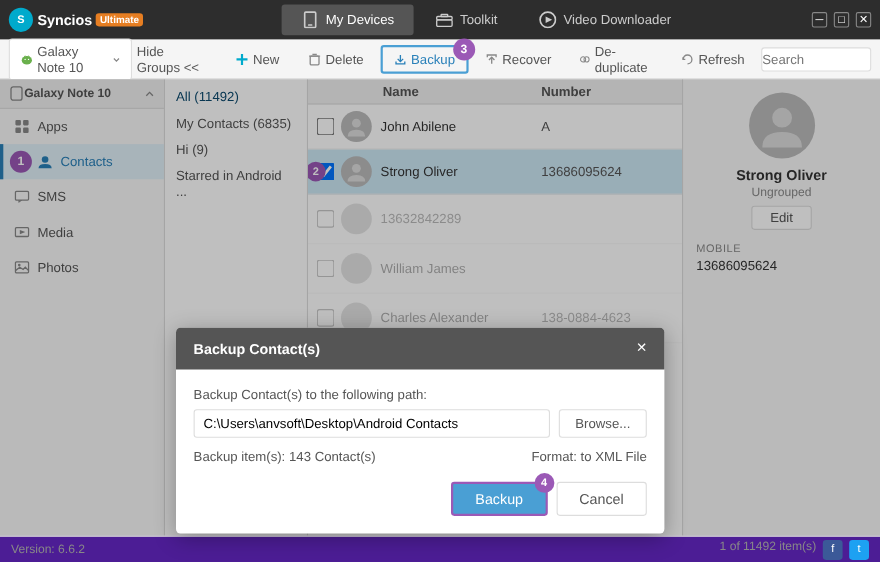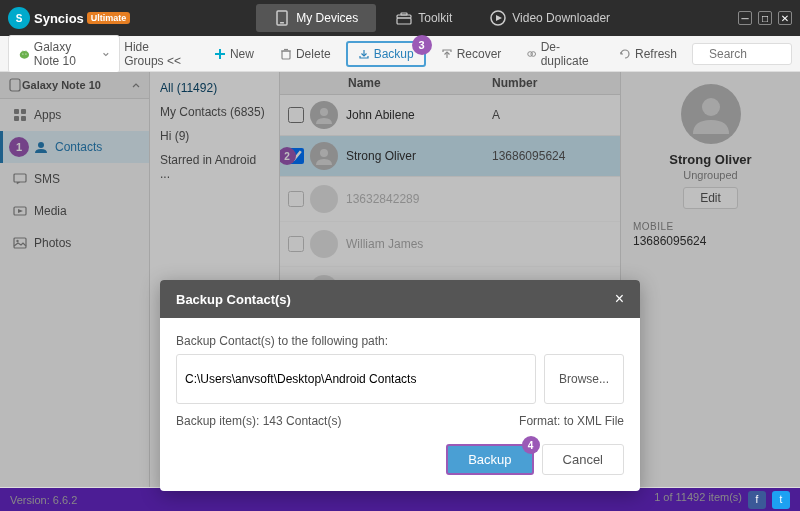--- a/index.html
+++ b/index.html
@@ -21,21 +21,21 @@
     .win-btn.min { background: none; border: 1px solid #888; }
     .win-btn.max { background: none; border: 1px solid #888; }
     .win-btn.close { background: none; border: 1px solid #888; }
 
     
     .toolbar { display: flex; align-items: center; background: #f5f5f5; border-bottom: 1px solid #ddd; height: 36px; padding: 0 8px; gap: 4px; }
     .device-btn { display: flex; align-items: center; gap: 4px; padding: 4px 10px; background: white; border: 1px solid #ddd; border-radius: 3px; color: #555; font-size: 12px; cursor: pointer; }
     .hide-groups { color: #555; font-size: 12px; cursor: pointer; margin-right: 8px; }
     .toolbar-btn { display: flex; align-items: center; gap: 4px; padding: 4px 10px; color: #555; font-size: 12px; cursor: pointer; border: 1px solid transparent; border-radius: 3px; }
     .toolbar-btn.active { border: 2px solid #4a9fd4; color: #2980b9; }
-    .search-box { margin-left: auto; border: 1px solid #ddd; border-radius: 3px; padding: 3px 16px; font-size: 12px; width: 100px; }
+    .search-box { margin-left: auto; border: 1px solid #ddd; border-radius: 3px; padding: 3px 0; font-size: 12px; width: 100px; }
 
     
     .sidebar { width: 150px; background: #f9f9f9; border-right: 1px solid #ddd; display: flex; flex-direction: column; }
     .device-header { display: flex; align-items: center; padding: 6px 8px; background: #f0f0f0; border-bottom: 1px solid #ddd; font-size: 11px; font-weight: bold; color: #555; }
     .sidebar-items { flex: 1; }
     .sidebar-item { display: flex; align-items: center; gap: 6px; padding: 8px 12px; color: #555; font-size: 12px; cursor: pointer; }
     .sidebar-item.active { background: #e0f0f8; color: #2980b9; border-left: 3px solid #2980b9; }
     .sidebar-item .item-icon { width: 16px; height: 16px; display: flex; align-items: center; justify-content: center; color: #888; }
 
     
@@ -67,29 +67,29 @@
     .detail-label { font-size: 10px; color: #888; text-transform: uppercase; letter-spacing: 0.5px; }
     .detail-value { font-size: 12px; color: #333; margin-top: 2px; }
 
     
     .status-bar { display: flex; align-items: center; padding: 4px 10px; background: #4c1d95; border-top: 1px solid #ddd; height: 24px; font-size: 11px; color: #888; }
     .status-right { margin-left: auto; display: flex; gap: 6px; }
     .social-icon { width: 18px; height: 18px; border-radius: 3px; display: flex; align-items: center; justify-content: center; color: white; font-size: 10px; cursor: pointer; }
 
     
     .circle-badge { display: inline-flex; align-items: center; justify-content: center; width: 20px; height: 20px; border-radius: 50%; background: #9b59b6; color: white; font-size: 11px; font-weight: bold; margin-left: 4px; }
-    .modal { background: white; border-radius: 4px; width: 480px; padding: 0; box-shadow: 0 4px 20px rgba(0,0,0,0.3); position: absolute; top: 208px; left: 160px; }
+    .modal { background: white; border-radius: 4px; width: 444px; padding: 0; box-shadow: 0 4px 20px rgba(0,0,0,0.3); position: absolute; top: 226px; left: 160px; }
     .modal-header { display: flex; align-items: center; justify-content: space-between; padding: 10px 16px; background: #555; color: white; border-radius: 4px 4px 0 0; }
     .modal-title { font-size: 13px; font-weight: bold; }
     .modal-close { color: white; cursor: pointer; font-size: 16px; }
     .modal-body { padding: 16px; }
     .modal-label { font-size: 12px; color: #555; margin-bottom: 6px; }
     .modal-path-row { display: flex; gap: 8px; margin-bottom: 10px; }
     .modal-path-input { flex: 1; border: 1px solid #ddd; border-radius: 3px; padding: 5px 8px; font-size: 12px; }
-    .modal-browse { padding: 17px 14px; border: 1px solid #ddd; border-radius: 3px; background: white; font-size: 12px; cursor: pointer; color: #555; }
+    .modal-browse { padding: 5px 14px; border: 1px solid #ddd; border-radius: 3px; background: white; font-size: 12px; cursor: pointer; color: #555; }
     .modal-info-row { display: flex; justify-content: space-between; margin-bottom: 16px; }
     .modal-info { font-size: 12px; color: #555; }
     .modal-format { font-size: 12px; color: #555; }
     .modal-actions { display: flex; justify-content: flex-end; gap: 8px; }
     .modal-backup-btn { padding: 6px 20px; background: #4a9fd4; color: white; border: 2px solid #9b59b6; border-radius: 3px; font-size: 13px; cursor: pointer; }
     .modal-cancel-btn { padding: 6px 20px; background: white; color: #555; border: 1px solid #ddd; border-radius: 3px; font-size: 13px; cursor: pointer; }
     .bg-contact-row { display: flex; align-items: center; padding: 8px 8px; border-bottom: 1px solid #f0f0f0; }
   </style>
 </head>
 <body>

